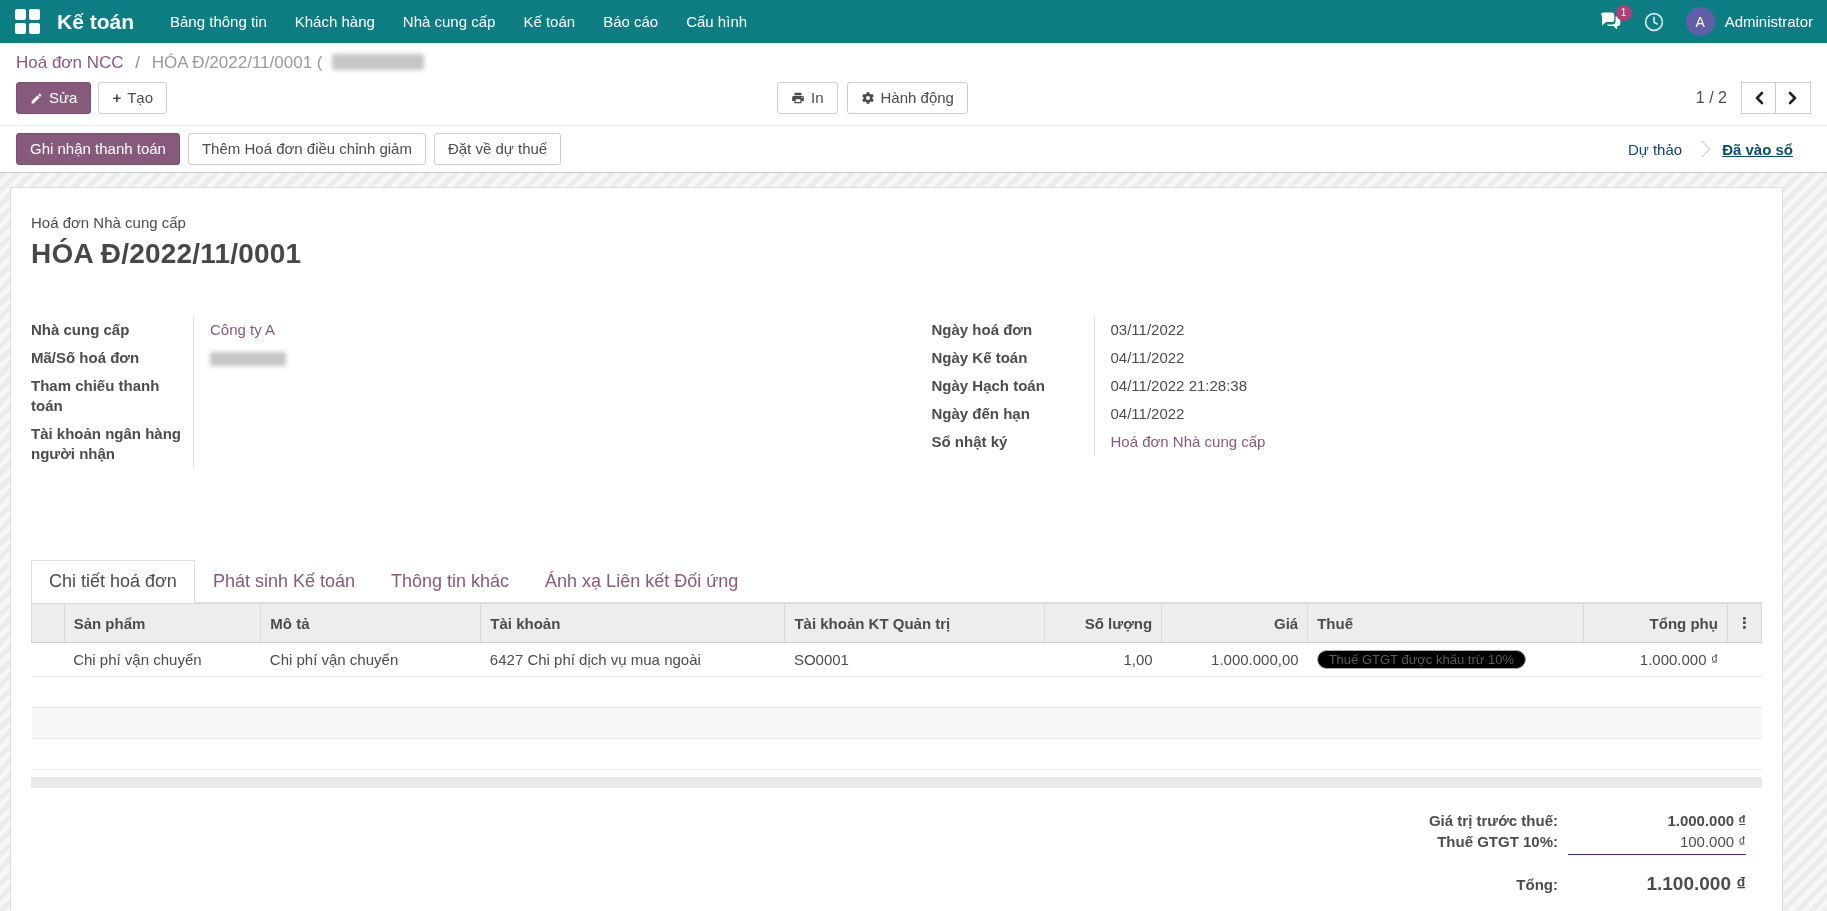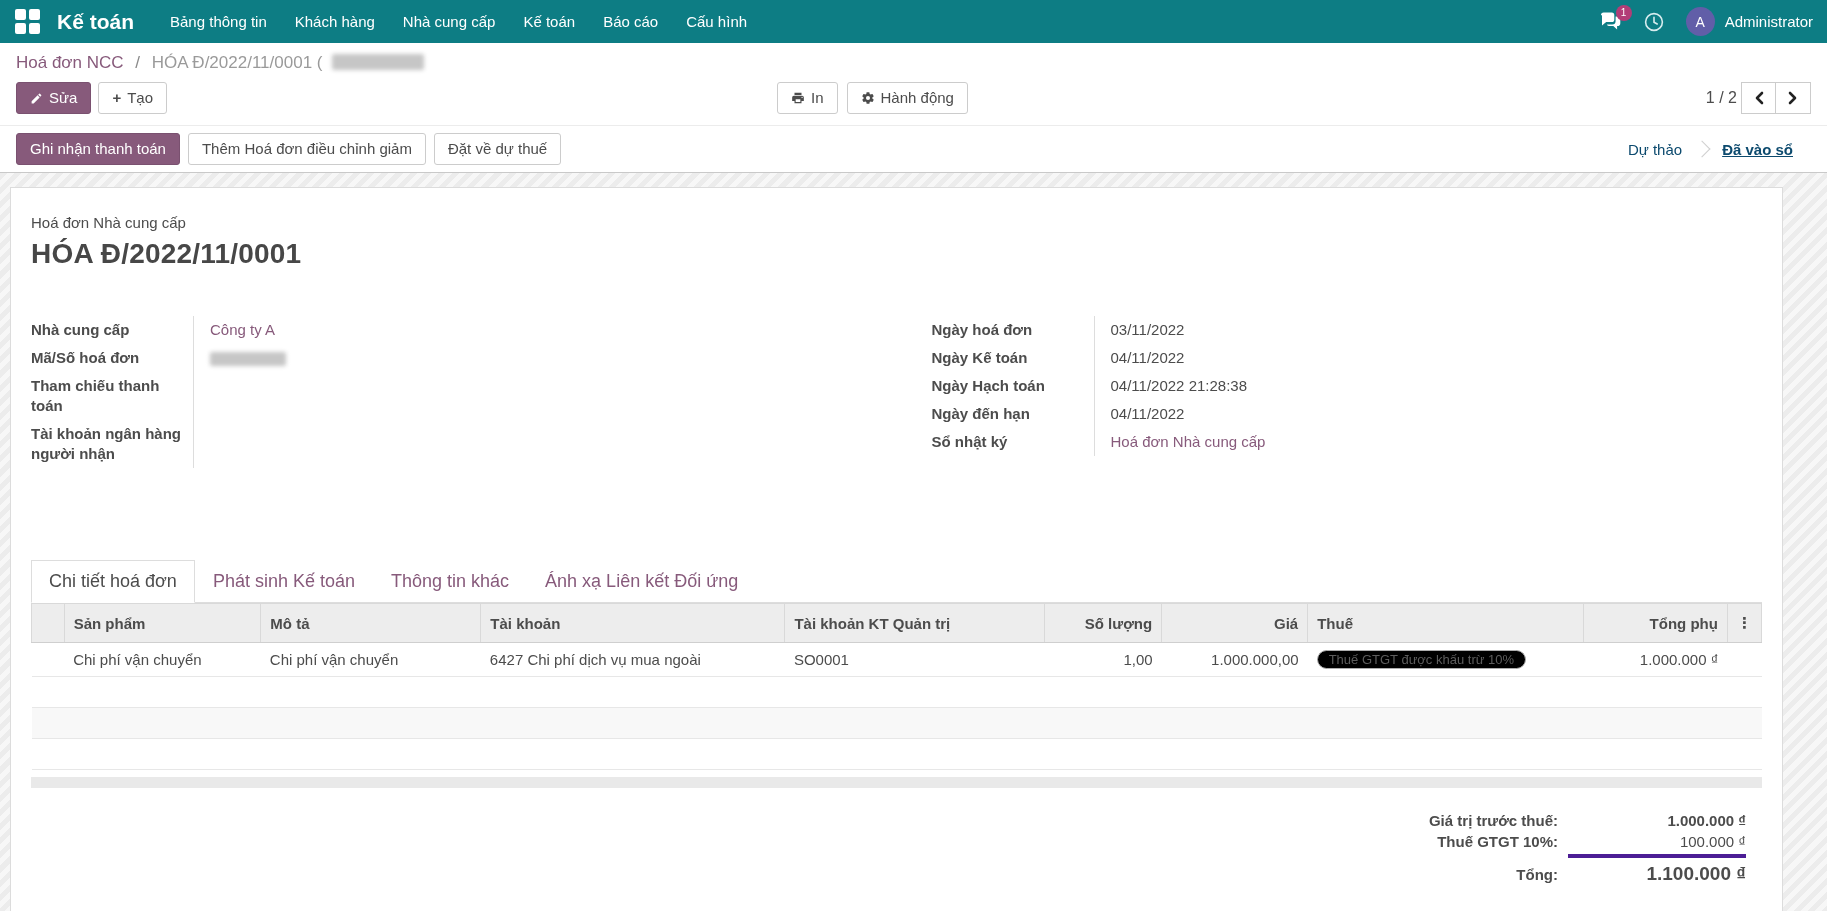--- a/index.html
+++ b/index.html
@@ -29,21 +29,21 @@
   .bc-sep { color:#8a8a8a; margin:0 7px; }
   .bc-current { color:#9a9a9a; }
   .redact { display:inline-block; background:#c6c6c6; filter:blur(2px); border-radius:2px; vertical-align:-2px; }
   .redact.bc { width:92px; height:16px; margin-left:5px; }
   .redact.fld { width:76px; height:14px; vertical-align:middle; }
   .button-row { display:flex; align-items:center; padding-bottom:11px; position:relative; }
   .btn { font-size:15px; padding:5px 13px; border:1px solid #ccc; background:#fff; color:#4c4c4c; border-radius:3px; cursor:pointer; display:inline-flex; align-items:center; gap:6px; font-family:inherit; line-height:20px; white-space:nowrap; }
   .btn.primary { background:#875a7b; border-color:#7a5170; color:#fff; }
   .left-buttons { display:flex; gap:7px; }
   .center-buttons { position:absolute; left:761px; display:flex; gap:9px; }
-  .pager { margin-left:auto; display:flex; align-items:center; gap:4px; font-size:16px; color:#4c4c4c; }
+  .pager { margin-left:auto; display:flex; align-items:center; gap:14px; font-size:16px; color:#4c4c4c; }
   .pager-btns { display:flex; }
   .pager-btn { width:35px; height:32px; border:1px solid #ccc; background:#fff; display:flex; align-items:center; justify-content:center; cursor:pointer; padding:0; }
   .pager-btn + .pager-btn { border-left:none; }
   
   .statusbar { display:flex; justify-content:space-between; align-items:center; padding:7px 16px; background:#fff; border-top:1px solid #ececec; border-bottom:1px solid #c9c9c9; }
   .status-buttons { display:flex; gap:8px; }
   .status-flow { display:flex; align-items:center; font-size:15px; }
   .state { padding:6px 18px; cursor:pointer; }
   .state.muted { color:#0c4a6e; }
   .state.active { color:#0c4a6e; font-weight:bold;text-decoration:underline; }
@@ -75,21 +75,21 @@
   .empty-row.shaded td { background:#f8f8f8; }
   .pill { display:inline-block; border:1px solid #adadad; border-radius:20px; padding:1px 11px; font-size:13px; color:#5d5d5d; background:#000000; white-space:nowrap; }
   .list-strip { height:11px; background:#e9e9e9; margin-top:7px; }
   
   .totals { margin-top:22px; display:flex; flex-direction:column; align-items:flex-end; padding-right:16px; font-size:15px; }
   .t-row { display:flex; align-items:baseline; padding:2px 0; }
   .t-label { font-weight:bold; color:#4c4c4c; }
   .t-value { width:178px; text-align:right; margin-left:10px; color:#4c4c4c; }
   .t-bold { font-weight:bold; }
   .t-big { font-size:19px; font-weight:bold; }
-  .t-line { border-top:4px solid #4c1d95; padding-top:5px; }
+  .t-line { border-top:1px solid #4c1d95; padding-top:18px; }
   svg { display:block; }
 </style>
 </head>
 <body>
 
 <nav class="navbar">
   <div class="apps-btn">
     <span></span>
       <span></span>
       <span></span>

